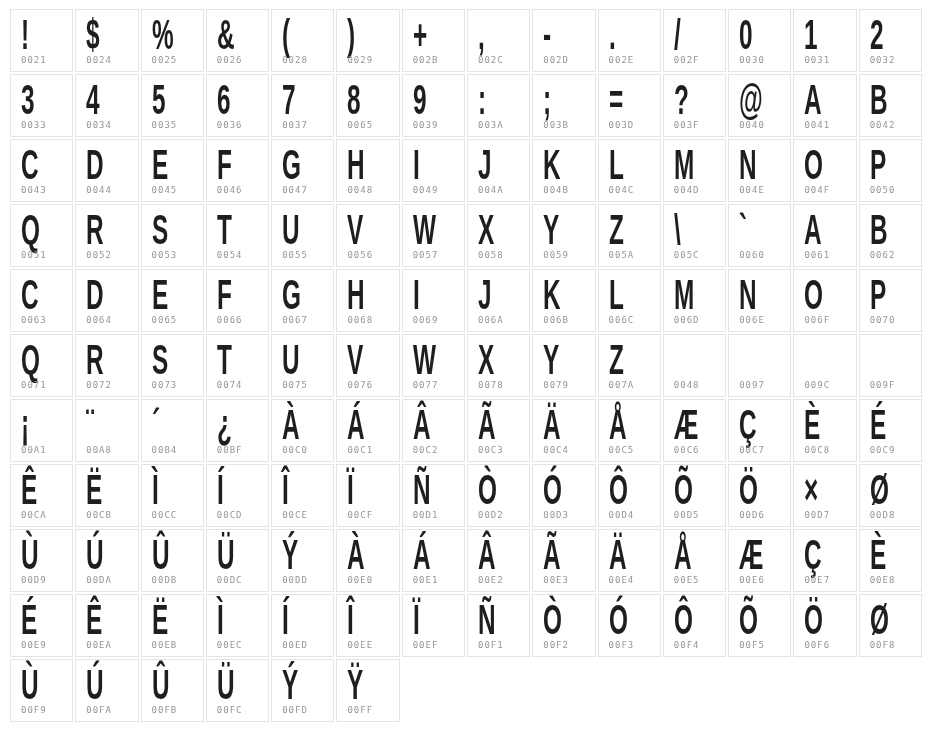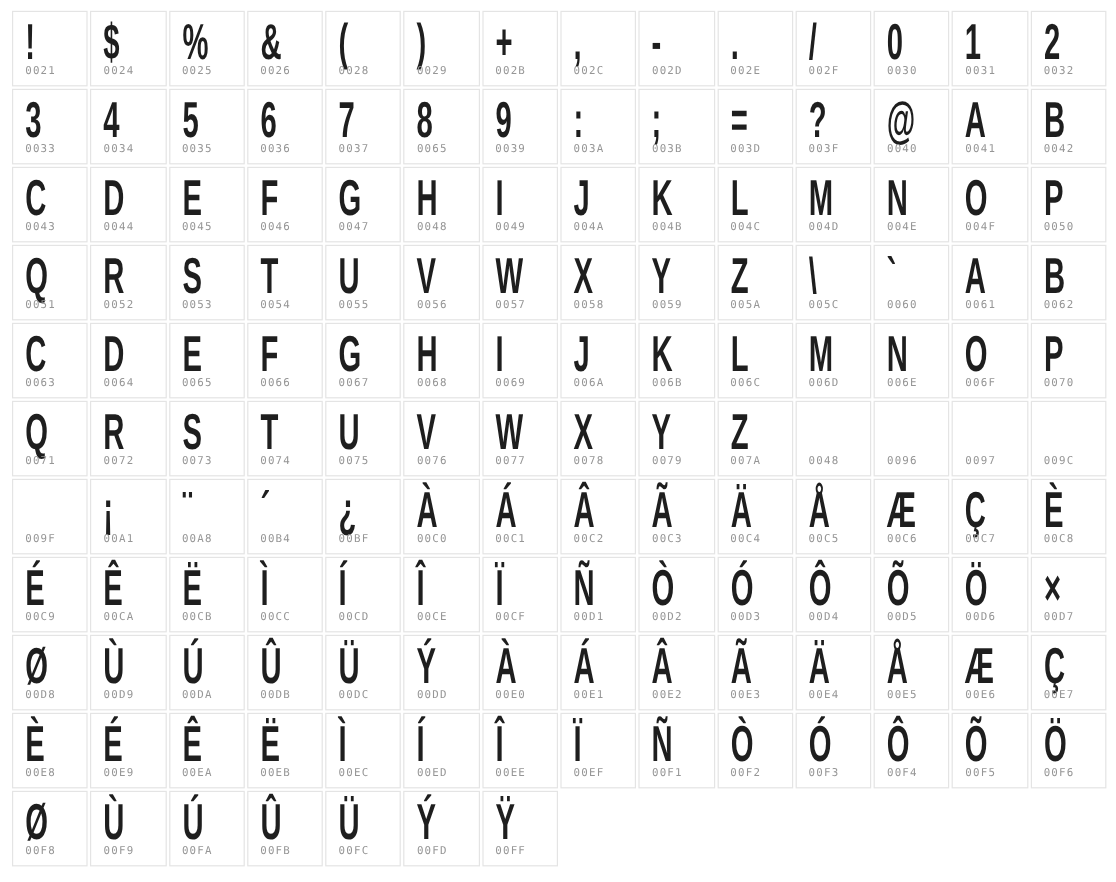--- a/index.html
+++ b/index.html
@@ -374,24 +374,20 @@
     <div class="cell">
       <span class="glyph">Z</span>
       <span class="code">007A</span>
     </div>
     <div class="cell">
       <span class="glyph"></span>
       <span class="code">0048</span>
     </div>
     <div class="cell">
       <span class="glyph"></span>
-      <span class="code">0096</span>
-    </div>
-    <div class="cell">
-      <span class="glyph"></span>
       <span class="code">0097</span>
     </div>
     <div class="cell">
       <span class="glyph"></span>
       <span class="code">009C</span>
     </div>
     <div class="cell">
       <span class="glyph"></span>
       <span class="code">009F</span>
     </div>

